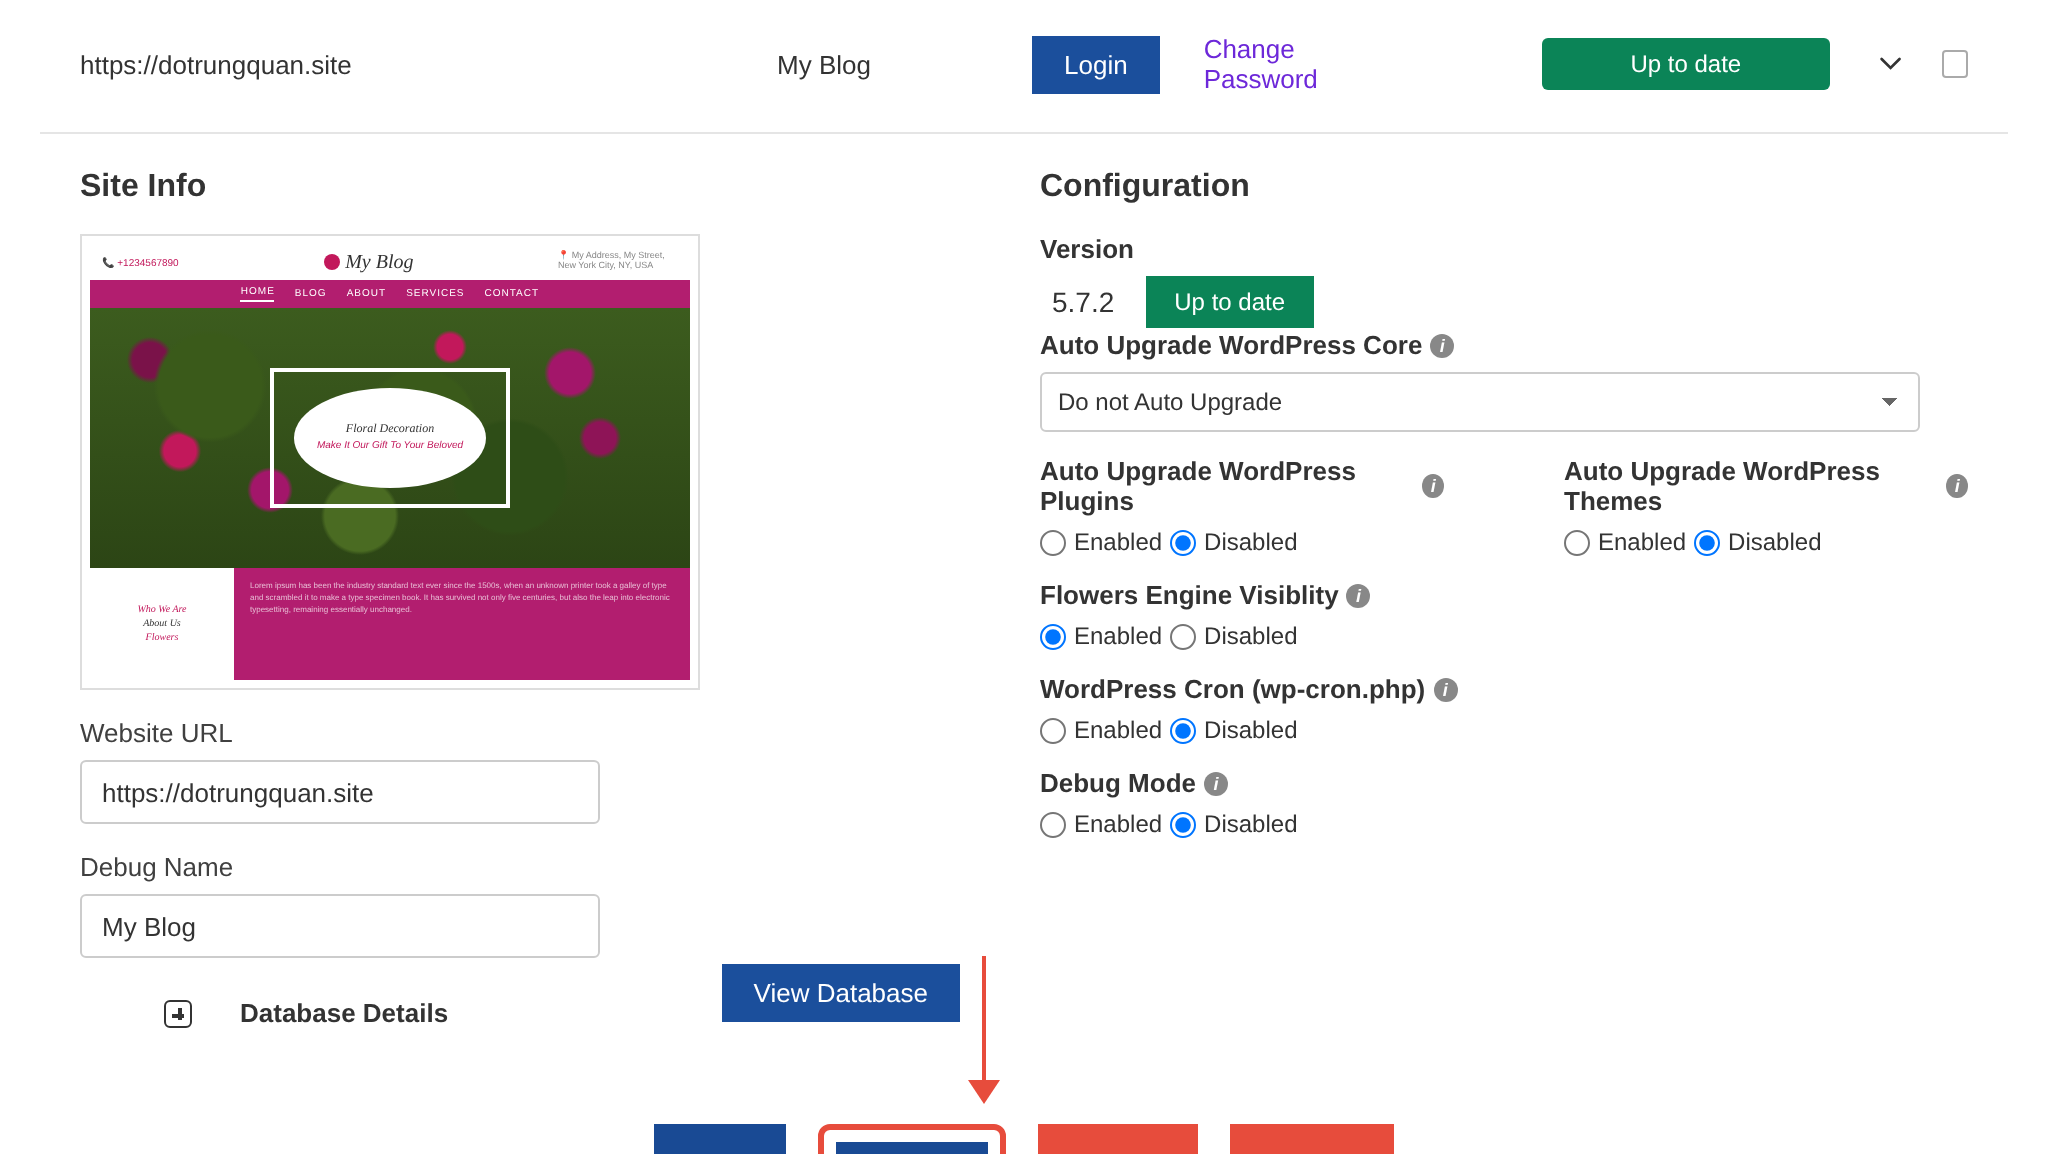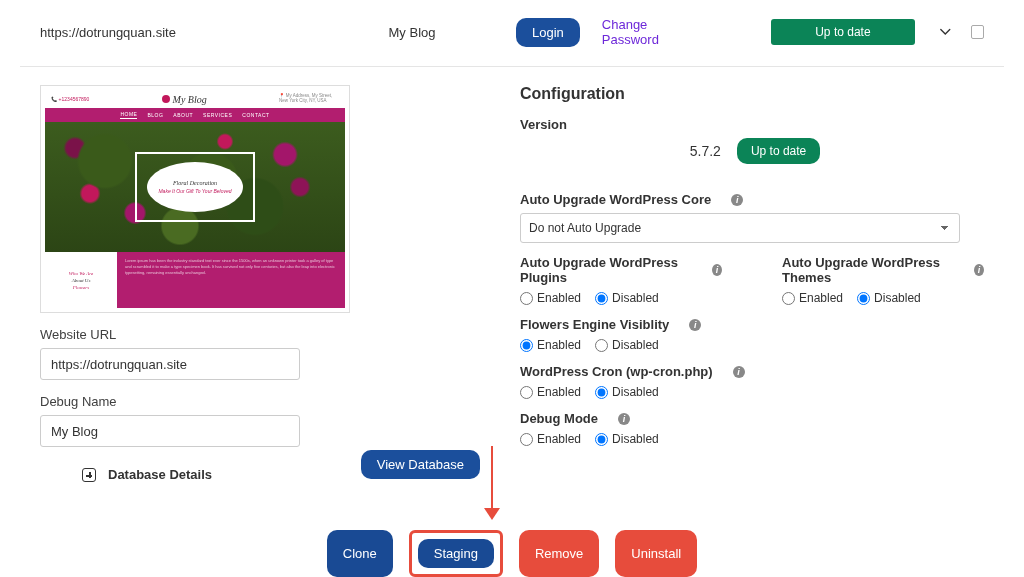--- a/index.html
+++ b/index.html
@@ -17,21 +17,21 @@
       align-items: center;
       padding: 10px 20px 12px 20px;
       border-bottom: 1px solid #e5e5e5;
       gap: 12px;
     }
     .site-url-top { flex: 0 0 280px; font-size: 13px; color: #333; }
     .site-title-top { flex: 0 0 160px; text-align: center; font-size: 13px; color: #333; }
     .spacer-top { flex: 1 1 auto; }
     .btn {
       display: inline-flex; align-items: center; justify-content: center;
-      padding: 7px 16px; border-radius: 10px; font-size: 13px; font-weight: 500;
+      padding: 7px 16px; border-radius: 0; font-size: 13px; font-weight: 500;
       cursor: pointer; border: none;
     }
     .btn-primary { background: #1b4f9c; color: #fff; }
     .btn-primary.darker { background: #194a94; }
     .btn-success { background: #0b8457; color: #fff; }
     .btn-danger { background: #e74c3c; color: #fff; }
     .link-plain { color: #6d28d9; font-size: 13px; cursor: pointer; padding: 7px 10px; }
     .badge-uptodate {
       background: #0b8457; color: #fff; width: 160px; text-align: center;
       padding: 6px 0; border-radius: 3px; font-size: 12px; font-weight: 500;
@@ -100,50 +100,50 @@
       flex:1; background:#b21e6f; padding:6px 8px; color:rgba(255,255,255,.7); font-size:4px;
       line-height:1.5; overflow:hidden;
     }
 
     .field-block { margin-top: 14px; }
     .field-label { font-size: 13px; color: #404040; margin-bottom: 6px; }
     .text-input {
       width: 260px; height: 32px; border: 1px solid #ccc; border-radius: 3px;
       padding: 0 10px; font-size: 13px; color: #333;
     }
-    .db-row { display:flex; align-items:center; gap:12px; margin-top: 20px; padding-left: 42px; }
+    .db-row { display:flex; align-items:center; gap:24px; margin-top: 20px; padding-left: 42px; }
     .plus-icon { width:14px; height:14px; border:1px solid #333; border-radius:3px; position:relative; }
     .plus-icon::before, .plus-icon::after { content:""; position:absolute; background:#333; }
     .plus-icon::before { left:3px; right:3px; top:6px; height:2px; }
     .plus-icon::after  { top:3px; bottom:3px; left:6px; width:2px; }
     .btn-viewdb { margin-left: auto; }
     .db-row-wrap { display:flex; align-items:center; width: 440px; }
 
     
     .cfg-label { font-size: 13px; font-weight: 700; margin-bottom: 6px; }
-    .ver-row { display:flex; align-items:center; gap: 16px; margin-bottom: 28px; justify-content: center; }
+    .ver-row { display:flex; align-items:center; gap: 16px; margin-bottom: 1px; }
     .ver-num { font-size: 14px; font-weight: 500; padding-left: 6px; }
     .btn-small { padding: 6px 14px; font-size: 12px; }
     .cfg-row { margin-bottom: 12px; }
-    .cfg-row-title { font-size: 13px; font-weight: 600; display:flex; align-items:center; gap:20px; margin-bottom:6px; }
+    .cfg-row-title { font-size: 13px; font-weight: 600; display:flex; align-items:center; gap:4px; margin-bottom:6px; }
     .info-icon {
       width: 12px; height: 12px; border-radius: 50%; background: #888; color: #fff;
       font-size: 9px; font-weight: bold; display: inline-flex; align-items: center; justify-content: center;
       font-style: italic;
     }
     .select {
       width: 100%; max-width: 440px; height: 30px; border: 1px solid #ccc; border-radius: 3px;
       padding: 0 8px; font-size: 12px; color: #333; background: #fff;
       appearance: none; -webkit-appearance: none;
       background-image: linear-gradient(45deg, transparent 50%, #666 50%), linear-gradient(135deg, #666 50%, transparent 50%);
       background-position: calc(100% - 14px) 12px, calc(100% - 10px) 12px;
       background-size: 4px 4px, 4px 4px;
       background-repeat: no-repeat;
     }
-    .radio-row { display:flex; gap: 14px; align-items:center; font-size: 12px; }
+    .radio-row { display:flex; gap: 4px; align-items:center; font-size: 12px; }
     .radio-row label { display:flex; align-items:center; gap:4px; cursor:pointer; }
     .two-col { display:flex; gap: 60px; }
     .two-col > div { flex:1; }
 
     
     .actions {
       display:flex; justify-content:center; gap: 16px; padding: 30px 0 10px 0;
       position: relative;
     }
     .highlight-box {
@@ -177,20 +177,21 @@
       <svg viewBox="0 0 14 14">
           <path d="M2 5l5 5 5-5" stroke="#333" stroke-width="1.5" fill="none" stroke-linecap="round"></path>
         </svg>
     </span>
     <span class="chkbox"></span>
   </div>
 
   <div class="body-wrap">
 
     <div class="col-left">
+      <h2 class="section-title">Site Info</h2>
 
       <div class="thumb">
         <div class="thumb-inner">
           <div class="thumb-topbar">
             <span class="phone">📞 +1234567890</span>
             <span class="thumb-logo">
               <span class="thumb-logo-icon"></span>
               <span>My Blog</span>
             </span>
             <span class="addr">📍 My Address, My Street, New York City, NY, USA</span>

